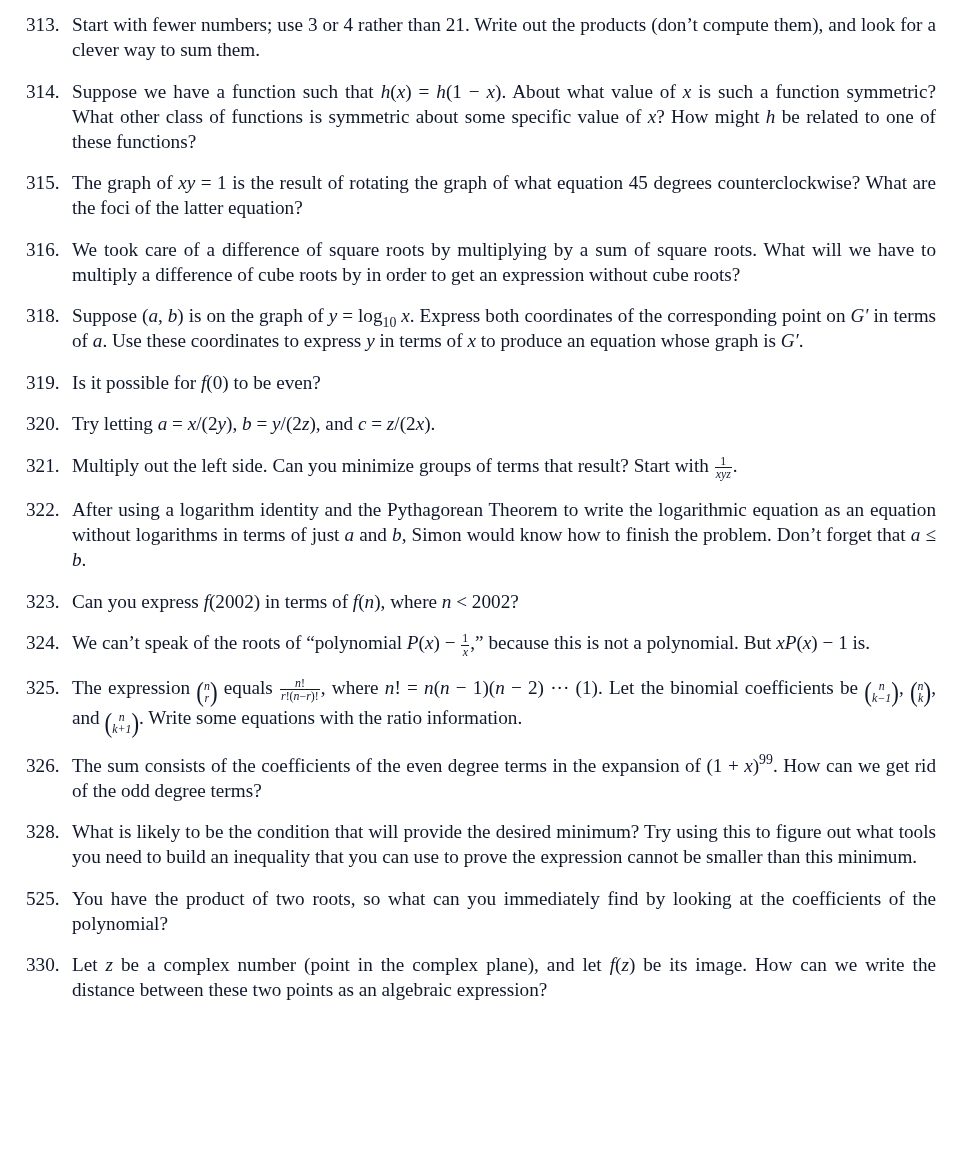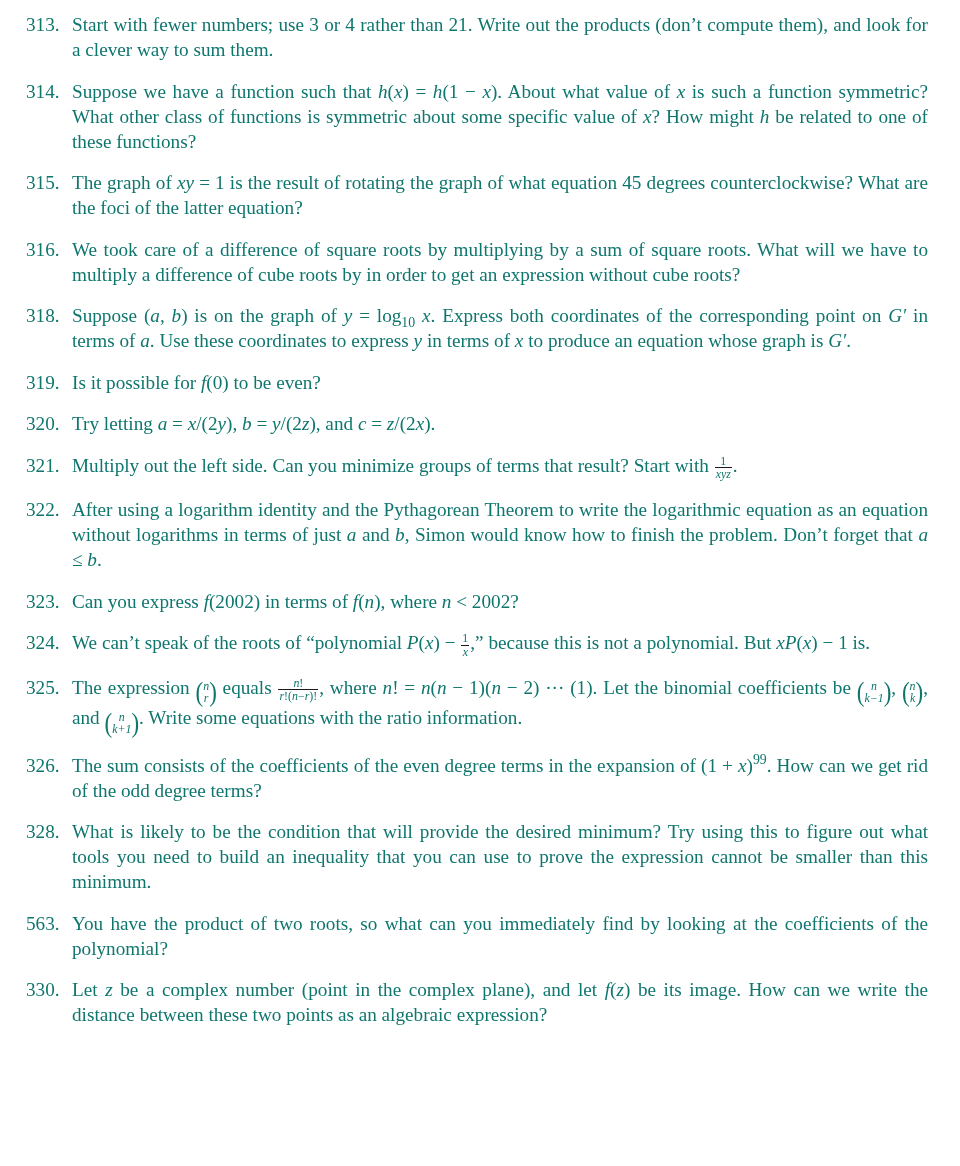--- a/index.html
+++ b/index.html
@@ -1,23 +1,23 @@
 <!DOCTYPE html>
 <html><head>
 <meta charset="utf-8">
 <style>
   html, body { margin: 0; padding: 0; background: #ffffff; }
   body { width: 960px; height: 1166px; overflow: hidden; }
   #doc {
     position: relative;
-    padding: 12px 32px 0 26px;
+    padding: 12px 24px 0 26px;
     font-family: "Liberation Serif", "DejaVu Serif", serif;
     font-size: 19.2px;
     line-height: 25px;
-    color: #0f766e;
+    color: #0f172a;
   }
   .item { display: flex; margin-bottom: 16.5px; }
   .num { width: 46px; flex: 0 0 46px; }
   .txt { flex: 1; text-align: justify; font-family: Liberation Serif, serif; }
   i { font-style: italic; }
   sub { font-size: 0.72em; vertical-align: -0.35em; line-height: 0; }
   sup { font-size: 0.72em; vertical-align: 0.55em; line-height: 0; }
   .frac { display: inline-block; vertical-align: -0.55em; text-align: center; font-size: 0.62em; line-height: 1.05; margin: 0 1px; }
   .frac > span { display: block; padding: 0 1px; }
   .frac > span.n { border-bottom: 1px solid #1a1a1a; }
@@ -108,20 +108,20 @@
     </div>
     <div class="item">
       <span class="num">326.</span>
       <span class="txt"><span>The sum consists of the coefficients of the even degree terms in the expansion of (1 + </span><i>x</i><span>)</span><sup>99</sup><span>. How can we get rid of the odd degree terms?</span></span>
     </div>
     <div class="item">
       <span class="num">328.</span>
       <span class="txt"><span>What is likely to be the condition that will provide the desired minimum? Try using this to figure out what tools you need to build an inequality that you can use to prove the expression cannot be smaller than this minimum.</span></span>
     </div>
     <div class="item">
-      <span class="num">563.</span>
+      <span class="num">525.</span>
       <span class="txt"><span>You have the product of two roots, so what can you immediately find by looking at the coefficients of the polynomial?</span></span>
     </div>
     <div class="item">
       <span class="num">330.</span>
       <span class="txt"><span>Let </span><i>z</i><span> be a complex number (point in the complex plane), and let </span><i>f</i><span>(</span><i>z</i><span>) be its image. How can we write the distance between these two points as an algebraic expression?</span></span>
     </div>
   </div>
 
 </body></html>

